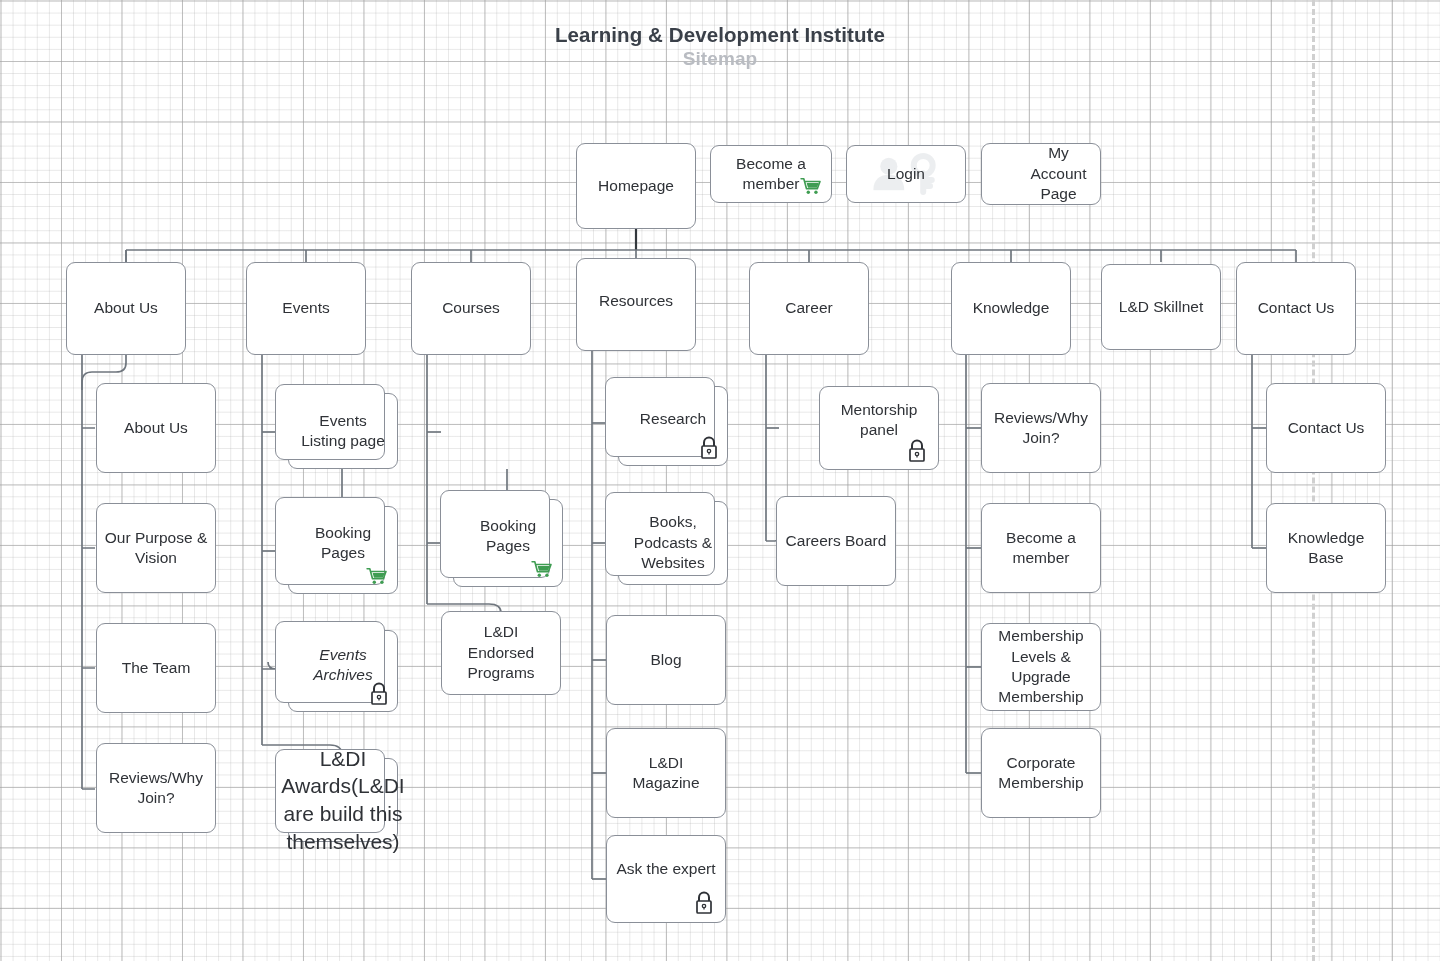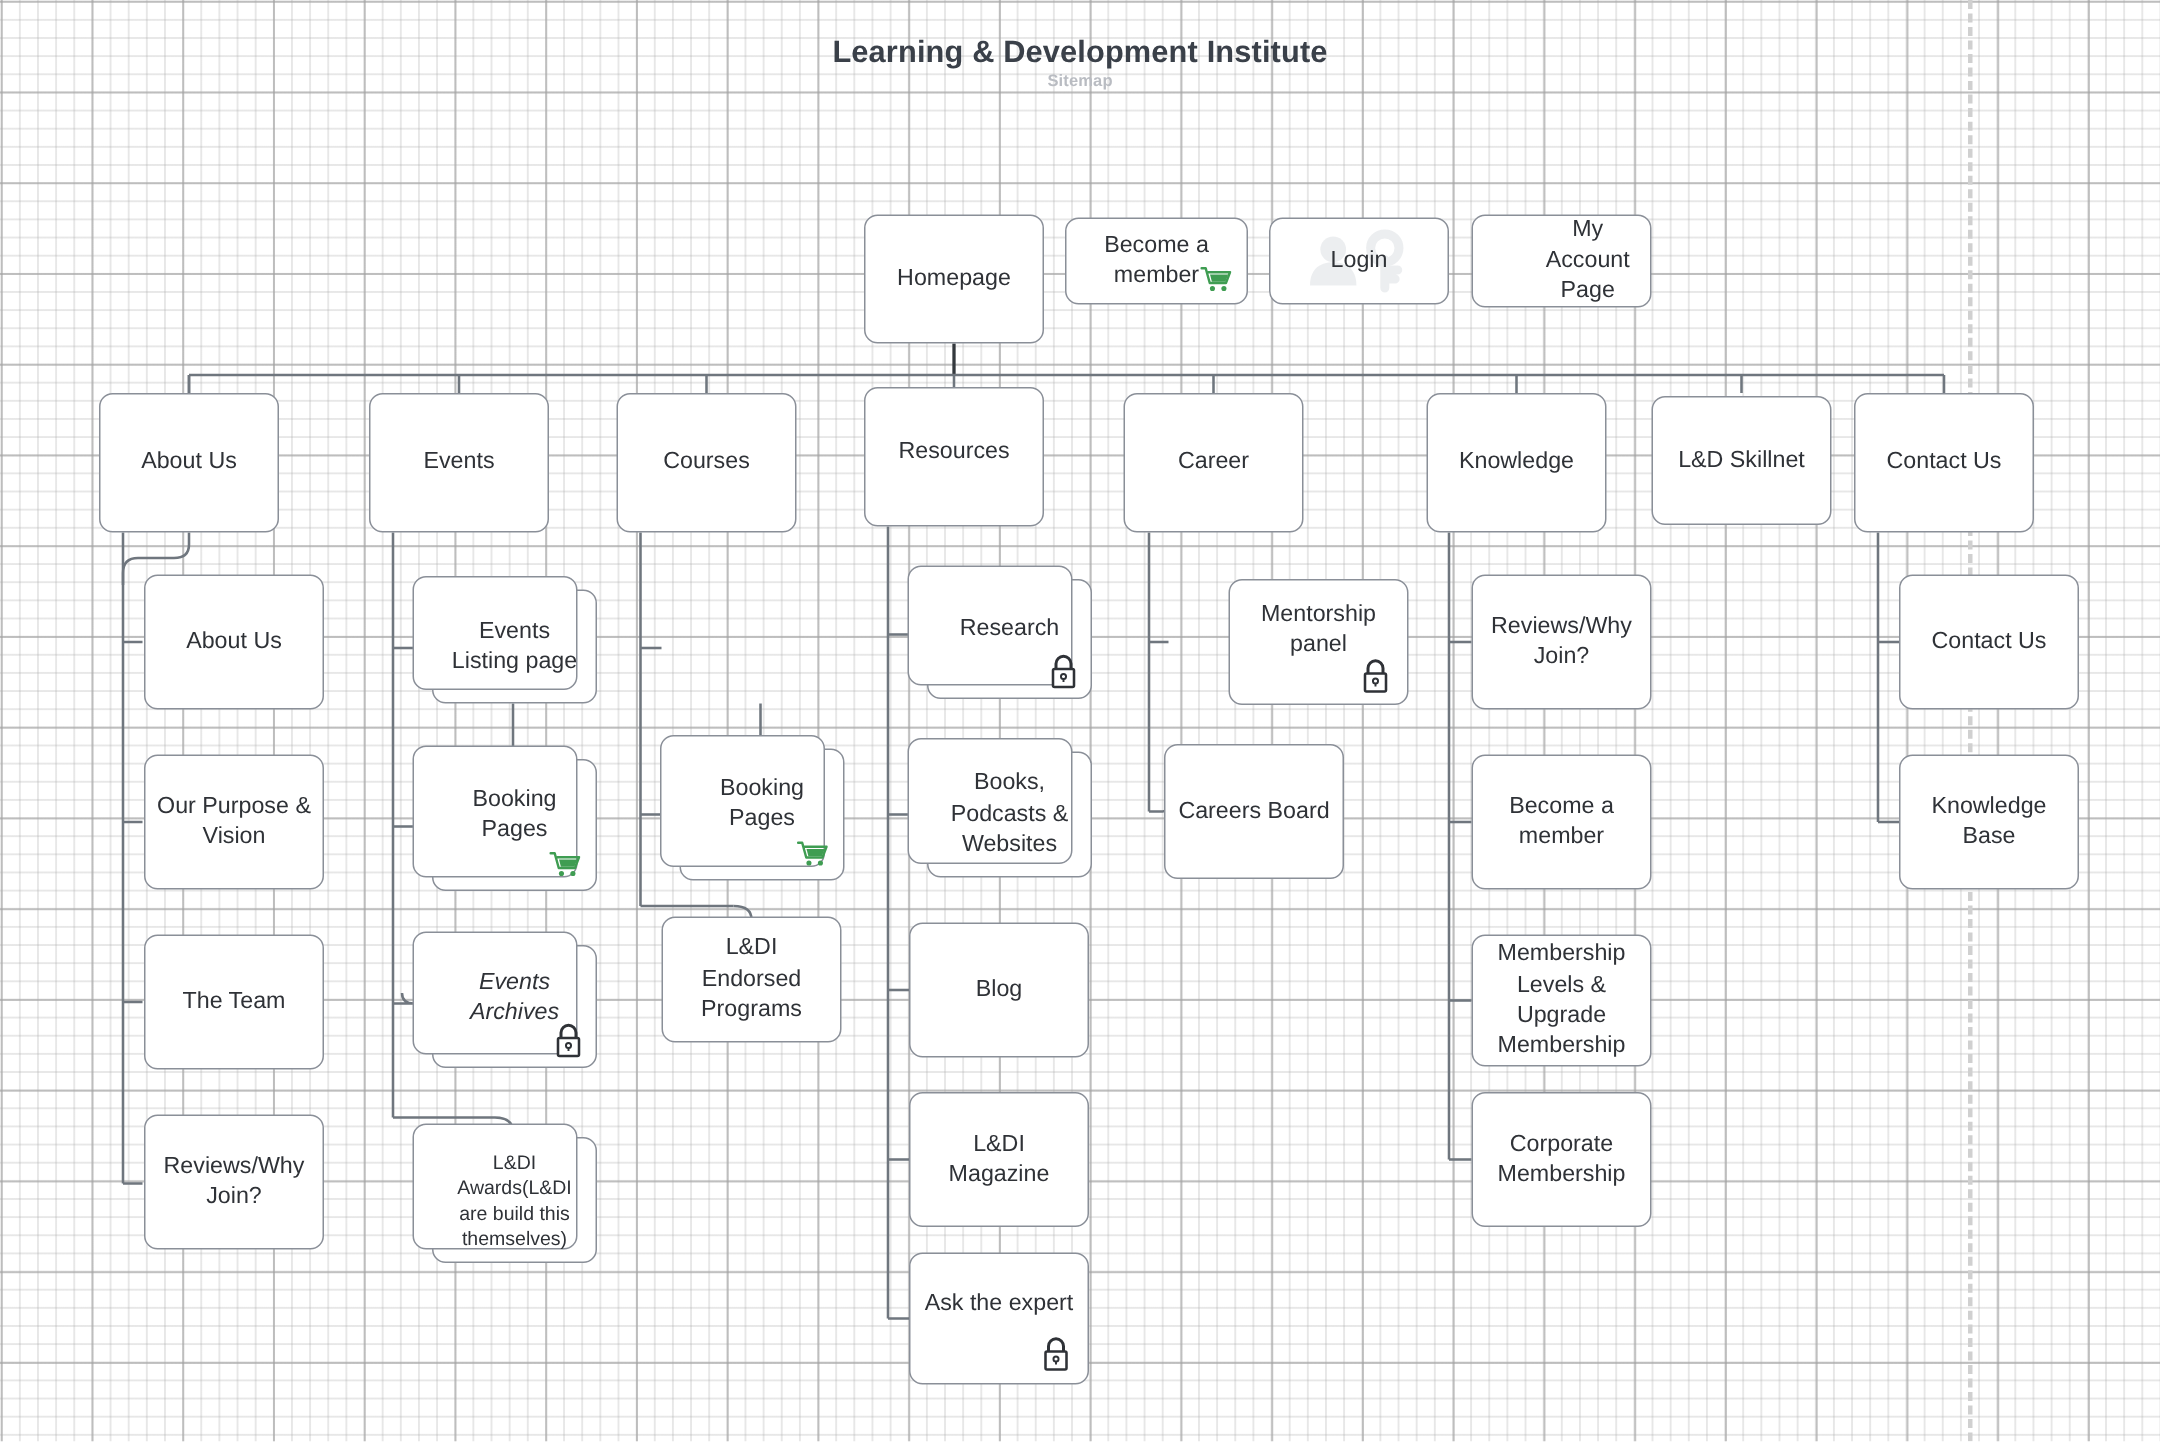--- a/index.html
+++ b/index.html
@@ -35,21 +35,21 @@
   
   .doc-title {
     position: absolute;
     left: 0; right: 0;
     text-align: center;
     color: #3a4049;
     font-weight: bold;
     letter-spacing: 0.1px;
   }
   #title-main { top: 23px; font-size: 20.5px; }
-  #title-sub  { top: 48px; font-size: 11px; color: #b9bcc2; font-weight: bold; }
+  #title-sub  { top: 48px; font-size: 19px; color: #b9bcc2; font-weight: bold; }
 
   
   #wires { position: absolute; left: 0; top: 0; width: 1440px; height: 961px; }
   #wires path, #wires line { fill: none; }
 
   
   .node {
     position: absolute;
     background: #ffffff;
     border: 1.3px solid #8a8f98;
@@ -267,21 +267,21 @@
   </div>
   <div class="node stacked" style="left:288px; top:630px; width:110px; height:82px;">
     <span class="label" style="margin-bottom:12px;font-style:italic;">Events Archives</span>
     <svg class="ic lock" style="right:7px; bottom:5px;" viewBox="0 0 22 25">
       <path d="M6,11 V7.5 A5,5 0 0 1 16,7.5 V11" fill="none" stroke="#2f3237" stroke-width="2"></path>
       <rect x="4" y="11" width="14" height="12" rx="1" fill="#ffffff" stroke="#2f3237" stroke-width="1.7"></rect>
       <circle cx="11" cy="16" r="1.7" fill="none" stroke="#2f3237" stroke-width="1.3"></circle>
       <path d="M11,17.3 V19.6" stroke="#2f3237" stroke-width="1.3"></path>
     </svg>
   </div>
-  <div class="node stacked" style="left:288px; top:758px; width:110px; height:84px; font-size:13px;">
+  <div class="node stacked" style="left:288px; top:758px; width:110px; height:84px; font-size:21px;">
     <span class="label">L&amp;DI Awards(L&amp;DI are build this themselves)</span>
   </div>
 
   <div class="node stacked" style="left:453px; top:499px; width:110px; height:88px;">
     <span class="label" style="margin-bottom:14px;">Booking Pages</span>
     <svg class="ic cart" style="right:9px; bottom:8px;" viewBox="0 0 24 20">
       <path d="M1,2 H4 L7,13 H19 L22,5 H6" fill="none" stroke="#3f9d52" stroke-width="1.8" stroke-linecap="round" stroke-linejoin="round"></path>
       <path d="M7.2,6.6 H20.7 L18.6,12 H8.6 Z" fill="#3f9d52"></path>
       <circle cx="9" cy="17" r="1.9" fill="#3f9d52"></circle>
       <circle cx="17.5" cy="17" r="1.9" fill="#3f9d52"></circle>

